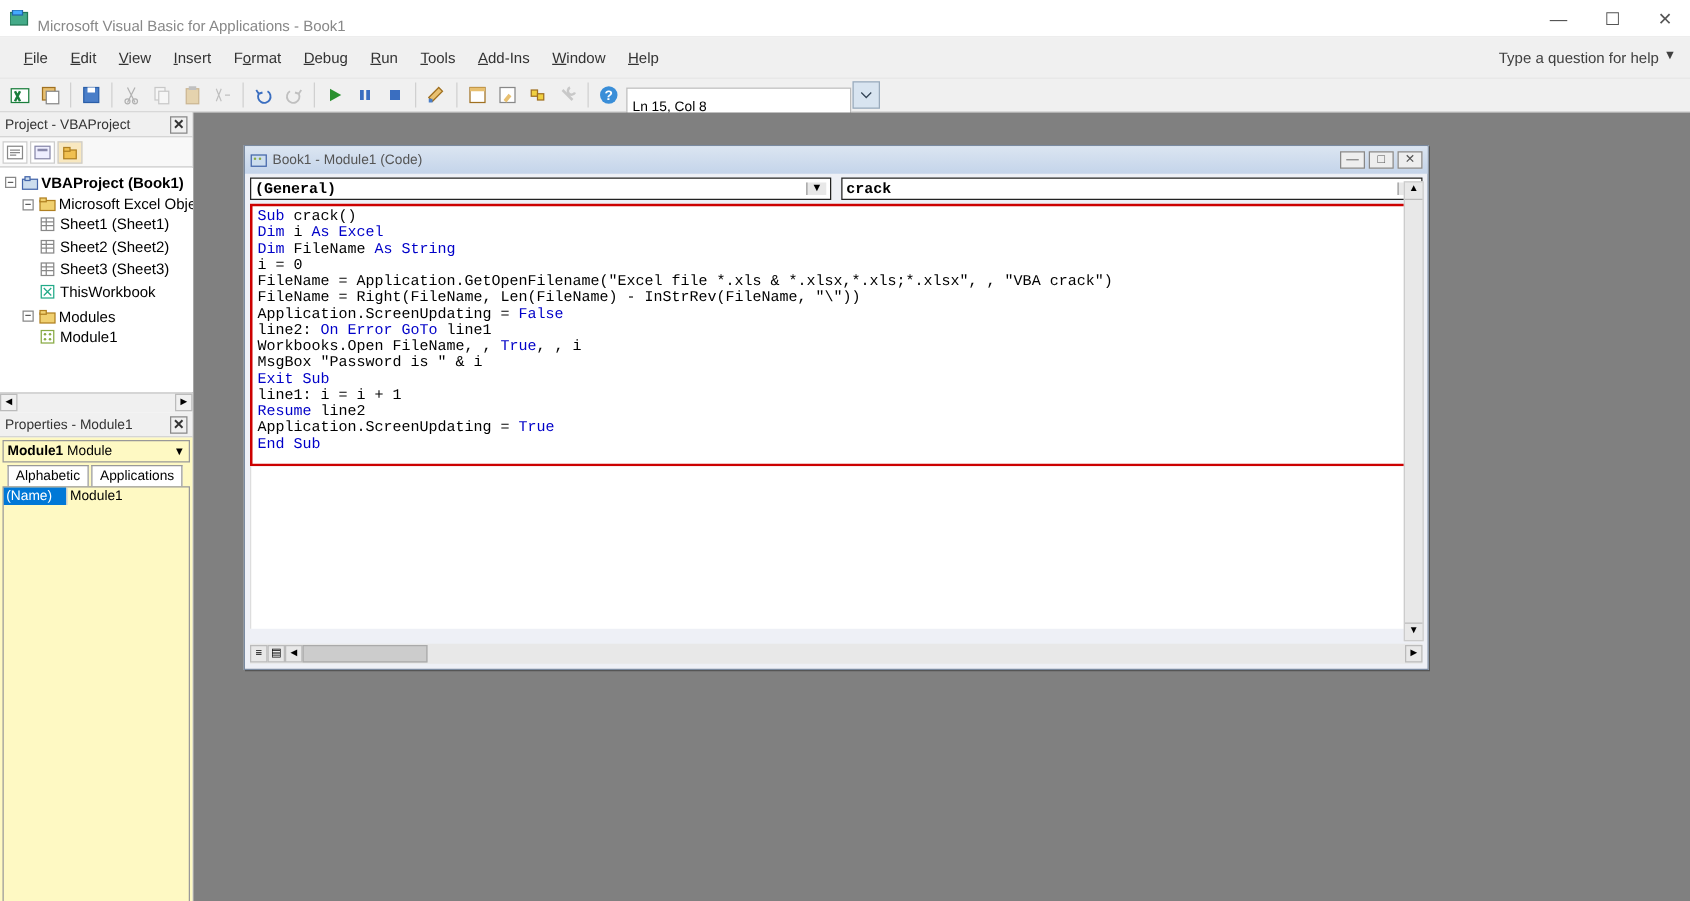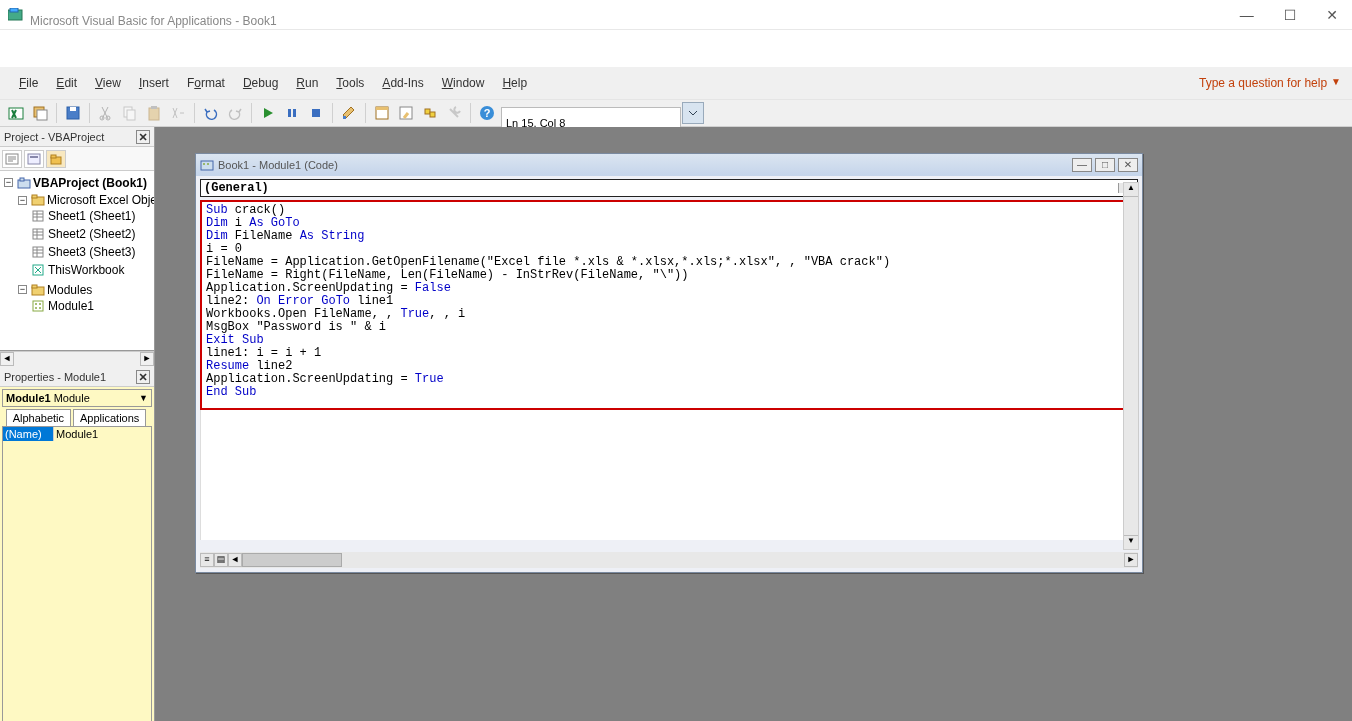--- a/index.html
+++ b/index.html
@@ -4,25 +4,25 @@
 <style>
 * { box-sizing: border-box; margin: 0; padding: 0; }
 body { font-family: "Segoe UI", Tahoma, sans-serif; font-size: 12px; background: #fff; width: 1352px; height: 721px; overflow: hidden; }
 
 .titlebar { height: 30px; background: #fff; display: flex; align-items: center; padding: 0 8px; border-bottom: 1px solid #e8e8e8; color: #888; }
 .titlebar .app-icon { width: 16px; height: 14px; margin-right: 6px; }
 .titlebar .title-text { flex: 1; margin-top: 12px; }
 .titlebar .win-btns { display: flex; gap: 18px; color: #555; font-size: 14px; }
 .titlebar .win-btns span { cursor: default; padding: 2px 6px; }
 
-.menubar { height: 26px; background: #f0f0f0; display: flex; align-items: center; padding: 16px 4px; margin-top: 37px; }
+.menubar { height: 26px; background: #f0f0f0; display: flex; align-items: center; padding: 16px 4px; }
 .menubar .menu-item { padding: 3px 9px; color: #333; cursor: default; }
 .menubar .menu-item u { text-decoration: underline; }
 .menubar .help-spacer { flex: 1; }
-.menubar .help-box { color: #c2410c; padding: 2px 6px; border: 1px solid transparent; display:flex; gap:4px; }
+.menubar .help-box { color: #404040; padding: 2px 6px; border: 1px solid transparent; display:flex; gap:4px; }
 .menubar .help-box .dd { font-size:10px; }
 
 .toolbar { height: 28px; background: #f0f0f0; display: flex; align-items: center; padding: 2px 4px; border-top: 1px solid #e5e5e5; border-bottom: 1px solid #d0d0d0; }
 .tb-ico { width: 22px; height: 22px; margin: 0 1px; display: flex; align-items: center; justify-content: center; cursor: default; }
 .tb-sep { width: 1px; height: 20px; background: #d0d0d0; margin: 0 4px; }
 .tb-pos { border: 1px solid #bbb; background: #fff; height: 32px; min-width: 180px; padding: 1px 4px; font-size: 11px; display: flex; align-items: center; margin-left: 2px; margin-top: 20px; }
 
 .main-area { display: flex; height: calc(100% - 84px); }
 
 .left-col { width: 155px; display: flex; flex-direction: column; border-right: 1px solid #999; }
@@ -401,23 +401,27 @@
           <span>—</span>
           <span>□</span>
           <span>✕</span>
         </div>
       </div>
       <div class="cw-dd">
         <div class="sel">
             <span>(General)</span>
             <span class="dd">▼</span>
           </div>
+        <div class="sel">
+            <span>crack</span>
+            <span class="dd">▼</span>
+          </div>
       </div>
       <div class="cw-body"><span class="kw">Sub</span><span> crack()</span>
-<span class="kw">Dim</span><span> i </span><span class="kw">As GoTo</span>
+<span class="kw">Dim</span><span> i </span><span class="kw">As Excel</span>
 <span class="kw">Dim</span><span> FileName </span><span class="kw">As String</span>
 <span>i = 0</span>
 <span>FileName = Application.GetOpenFilename("Excel file *.xls &amp; *.xlsx,*.xls;*.xlsx", , "VBA crack")</span>
 <span>FileName = Right(FileName, Len(FileName) - InStrRev(FileName, "\"))</span>
 <span>Application.ScreenUpdating = </span><span class="kw">False</span>
 <span>line2: </span><span class="kw">On Error GoTo</span><span> line1</span>
 <span>Workbooks.Open FileName, , </span><span class="kw">True</span><span>, , i</span>
 <span>MsgBox "Password is " &amp; i</span>
 <span class="kw">Exit Sub</span>
 <span>line1: i = i + 1</span>

